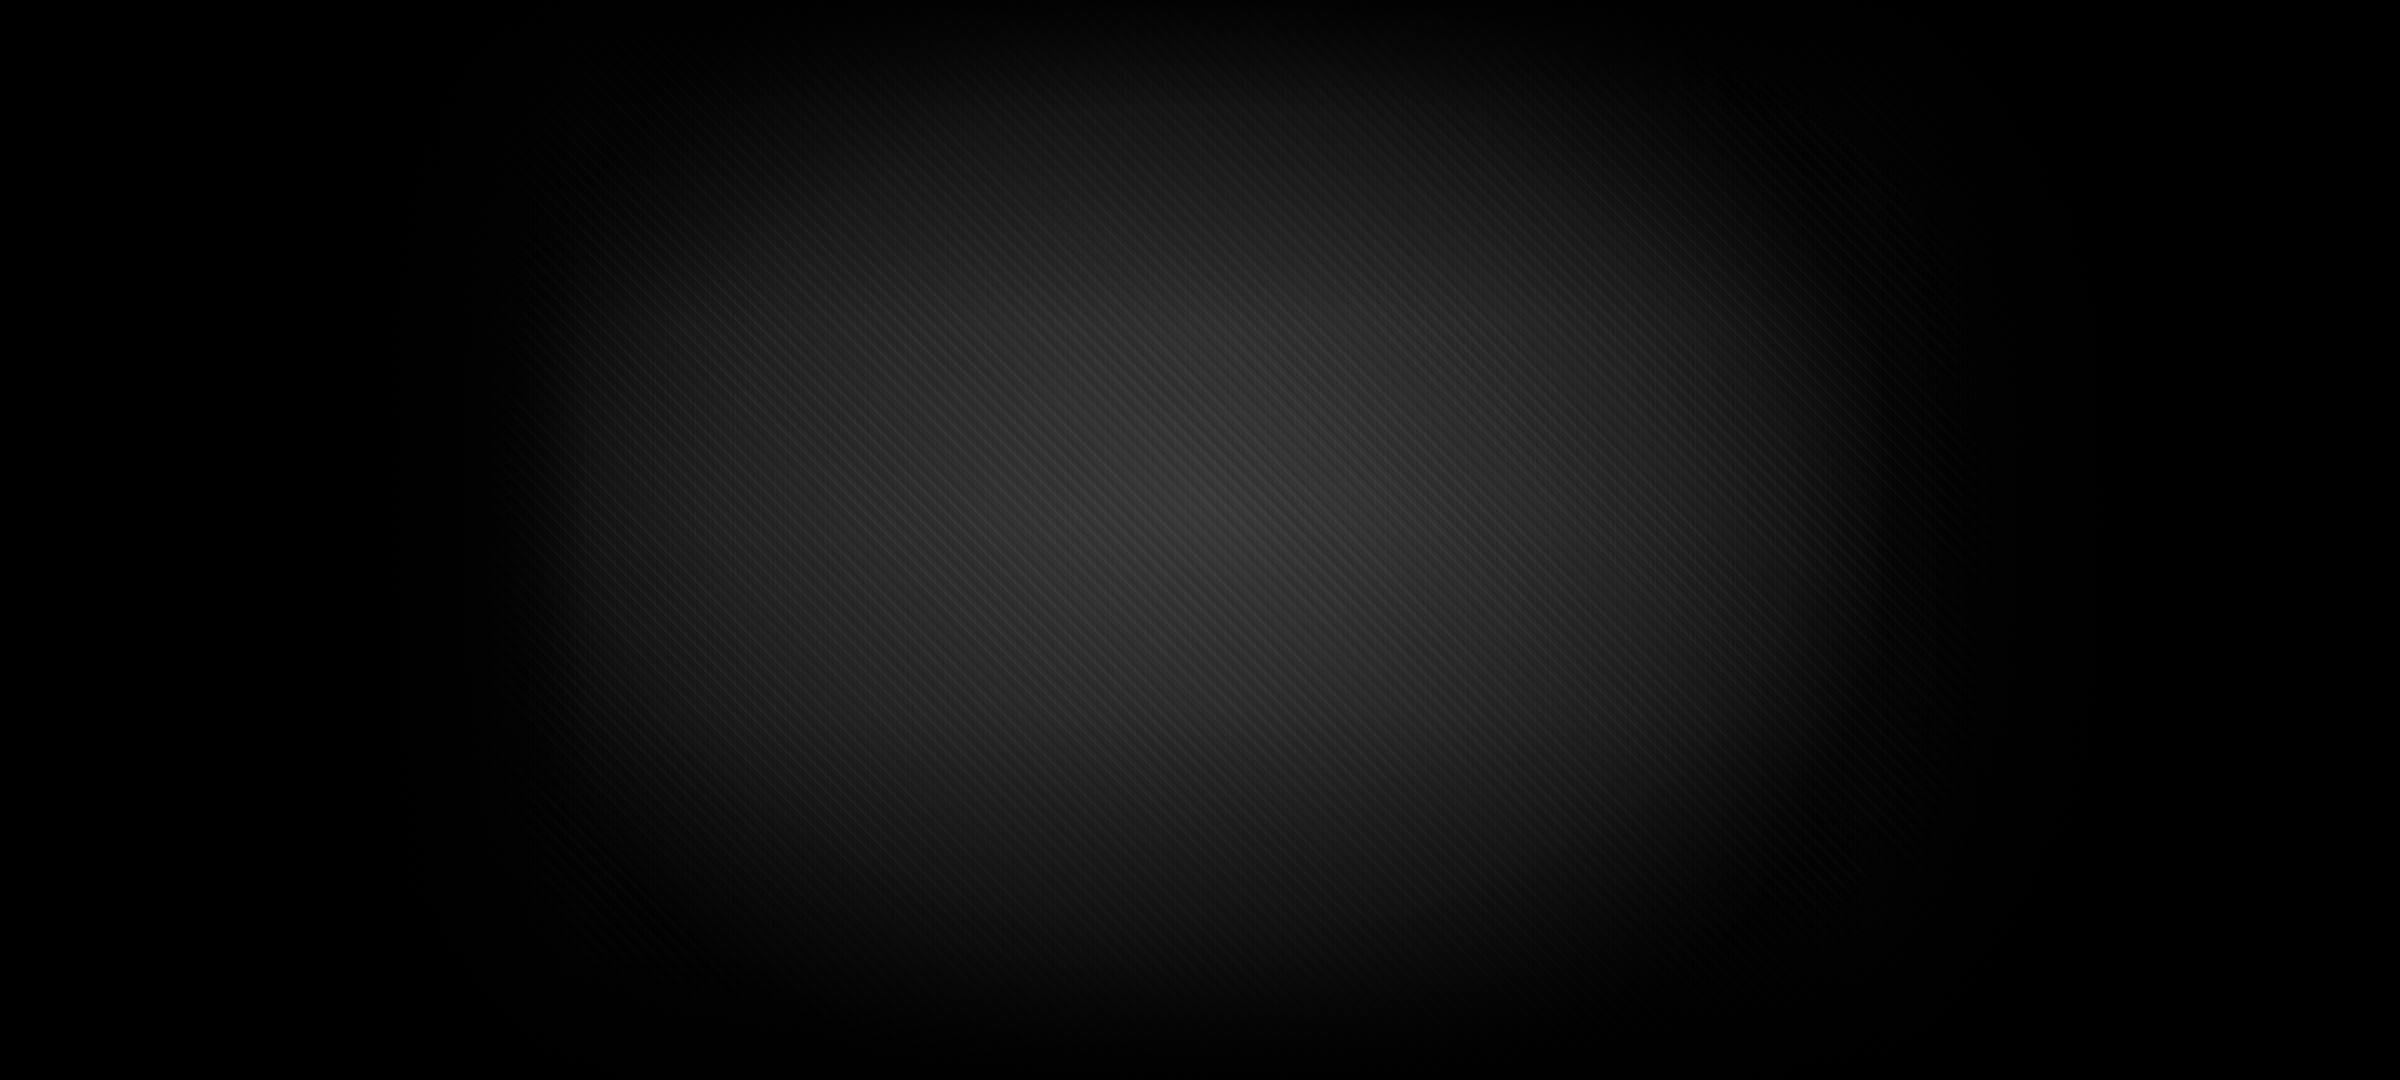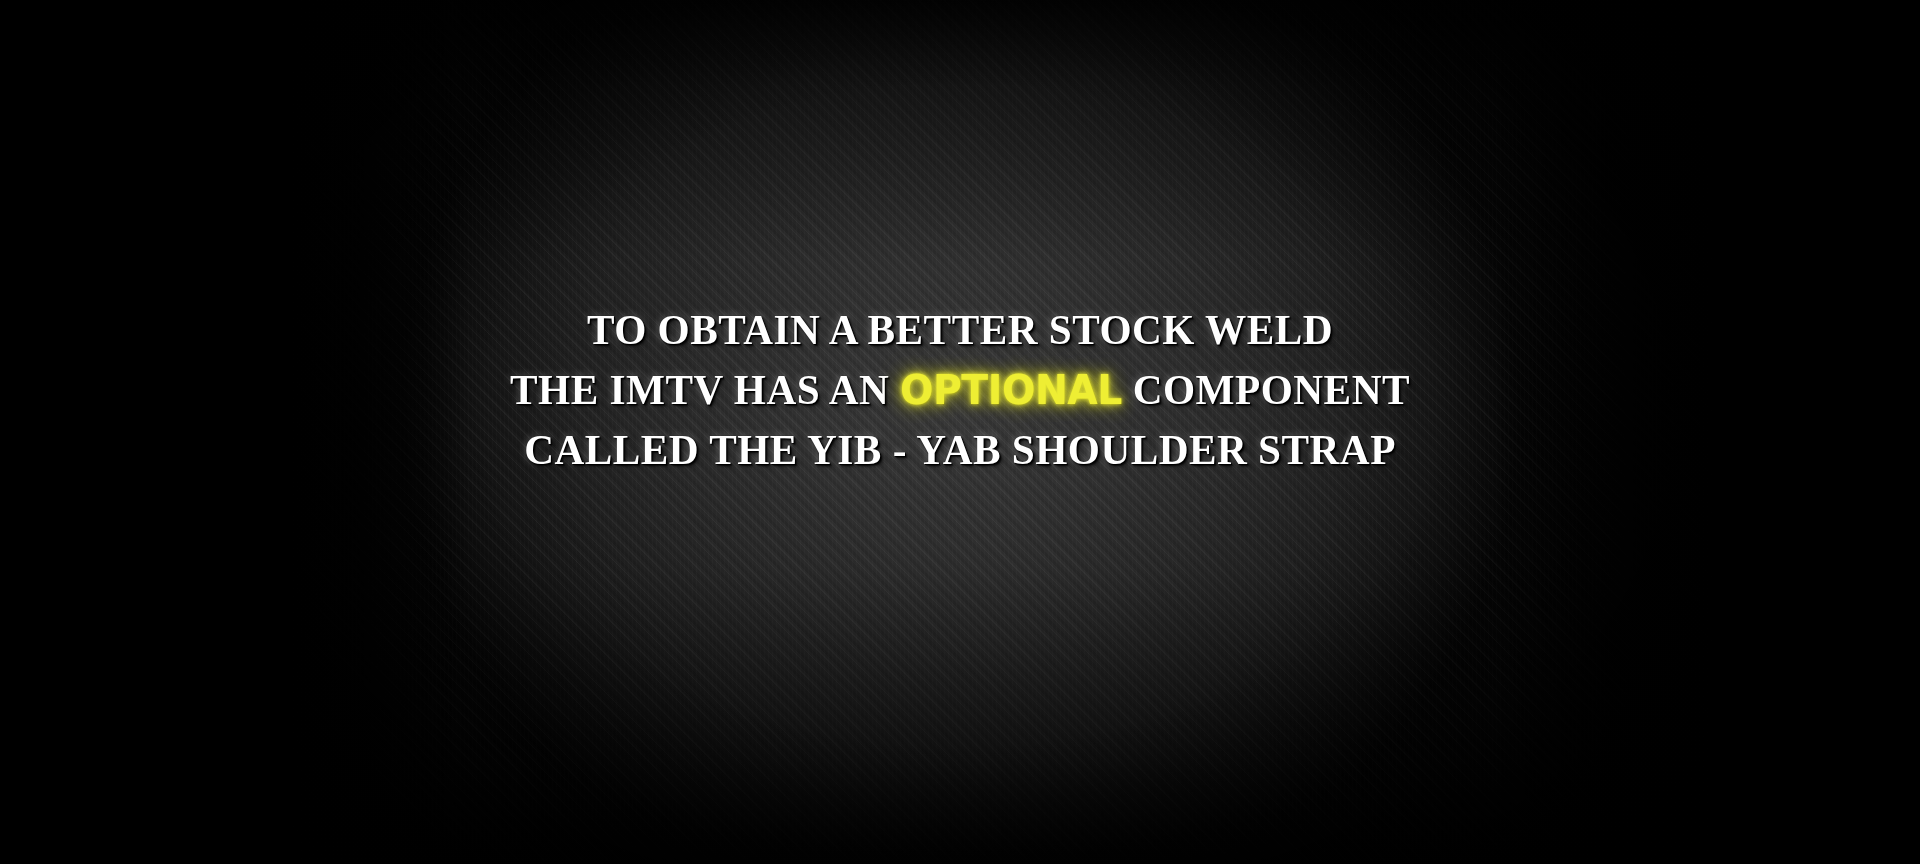--- a/index.html
+++ b/index.html
@@ -186,29 +186,14 @@
     <div class="panel-base"></div>
     <div class="panel-stripes"></div>
     <div class="panel-ribs"></div>
     <div class="panel-vshade"></div>
   </div>
 
   <div class="pillar pillar-left"></div>
   <div class="pillar pillar-right"></div>
   <div class="vignette"></div>
 
-  <div class="caption-block">
-
-    <div class="caption-line">
-      <span class="caption-word">TO OBTAIN A BETTER STOCK WELD</span>
-    </div>
-
-    <div class="caption-line">
-      <span class="caption-word">THE IMTV HAS AN </span><span class="highlight-word">OPTIONAL</span><span class="caption-word"> COMPONENT</span>
-    </div>
-
-    <div class="caption-line">
-      <span class="caption-word">CALLED THE YIB - YAB SHOULDER STRAP</span>
-    </div>
-
-  </div>
 
 </div>
 
 </body></html>

